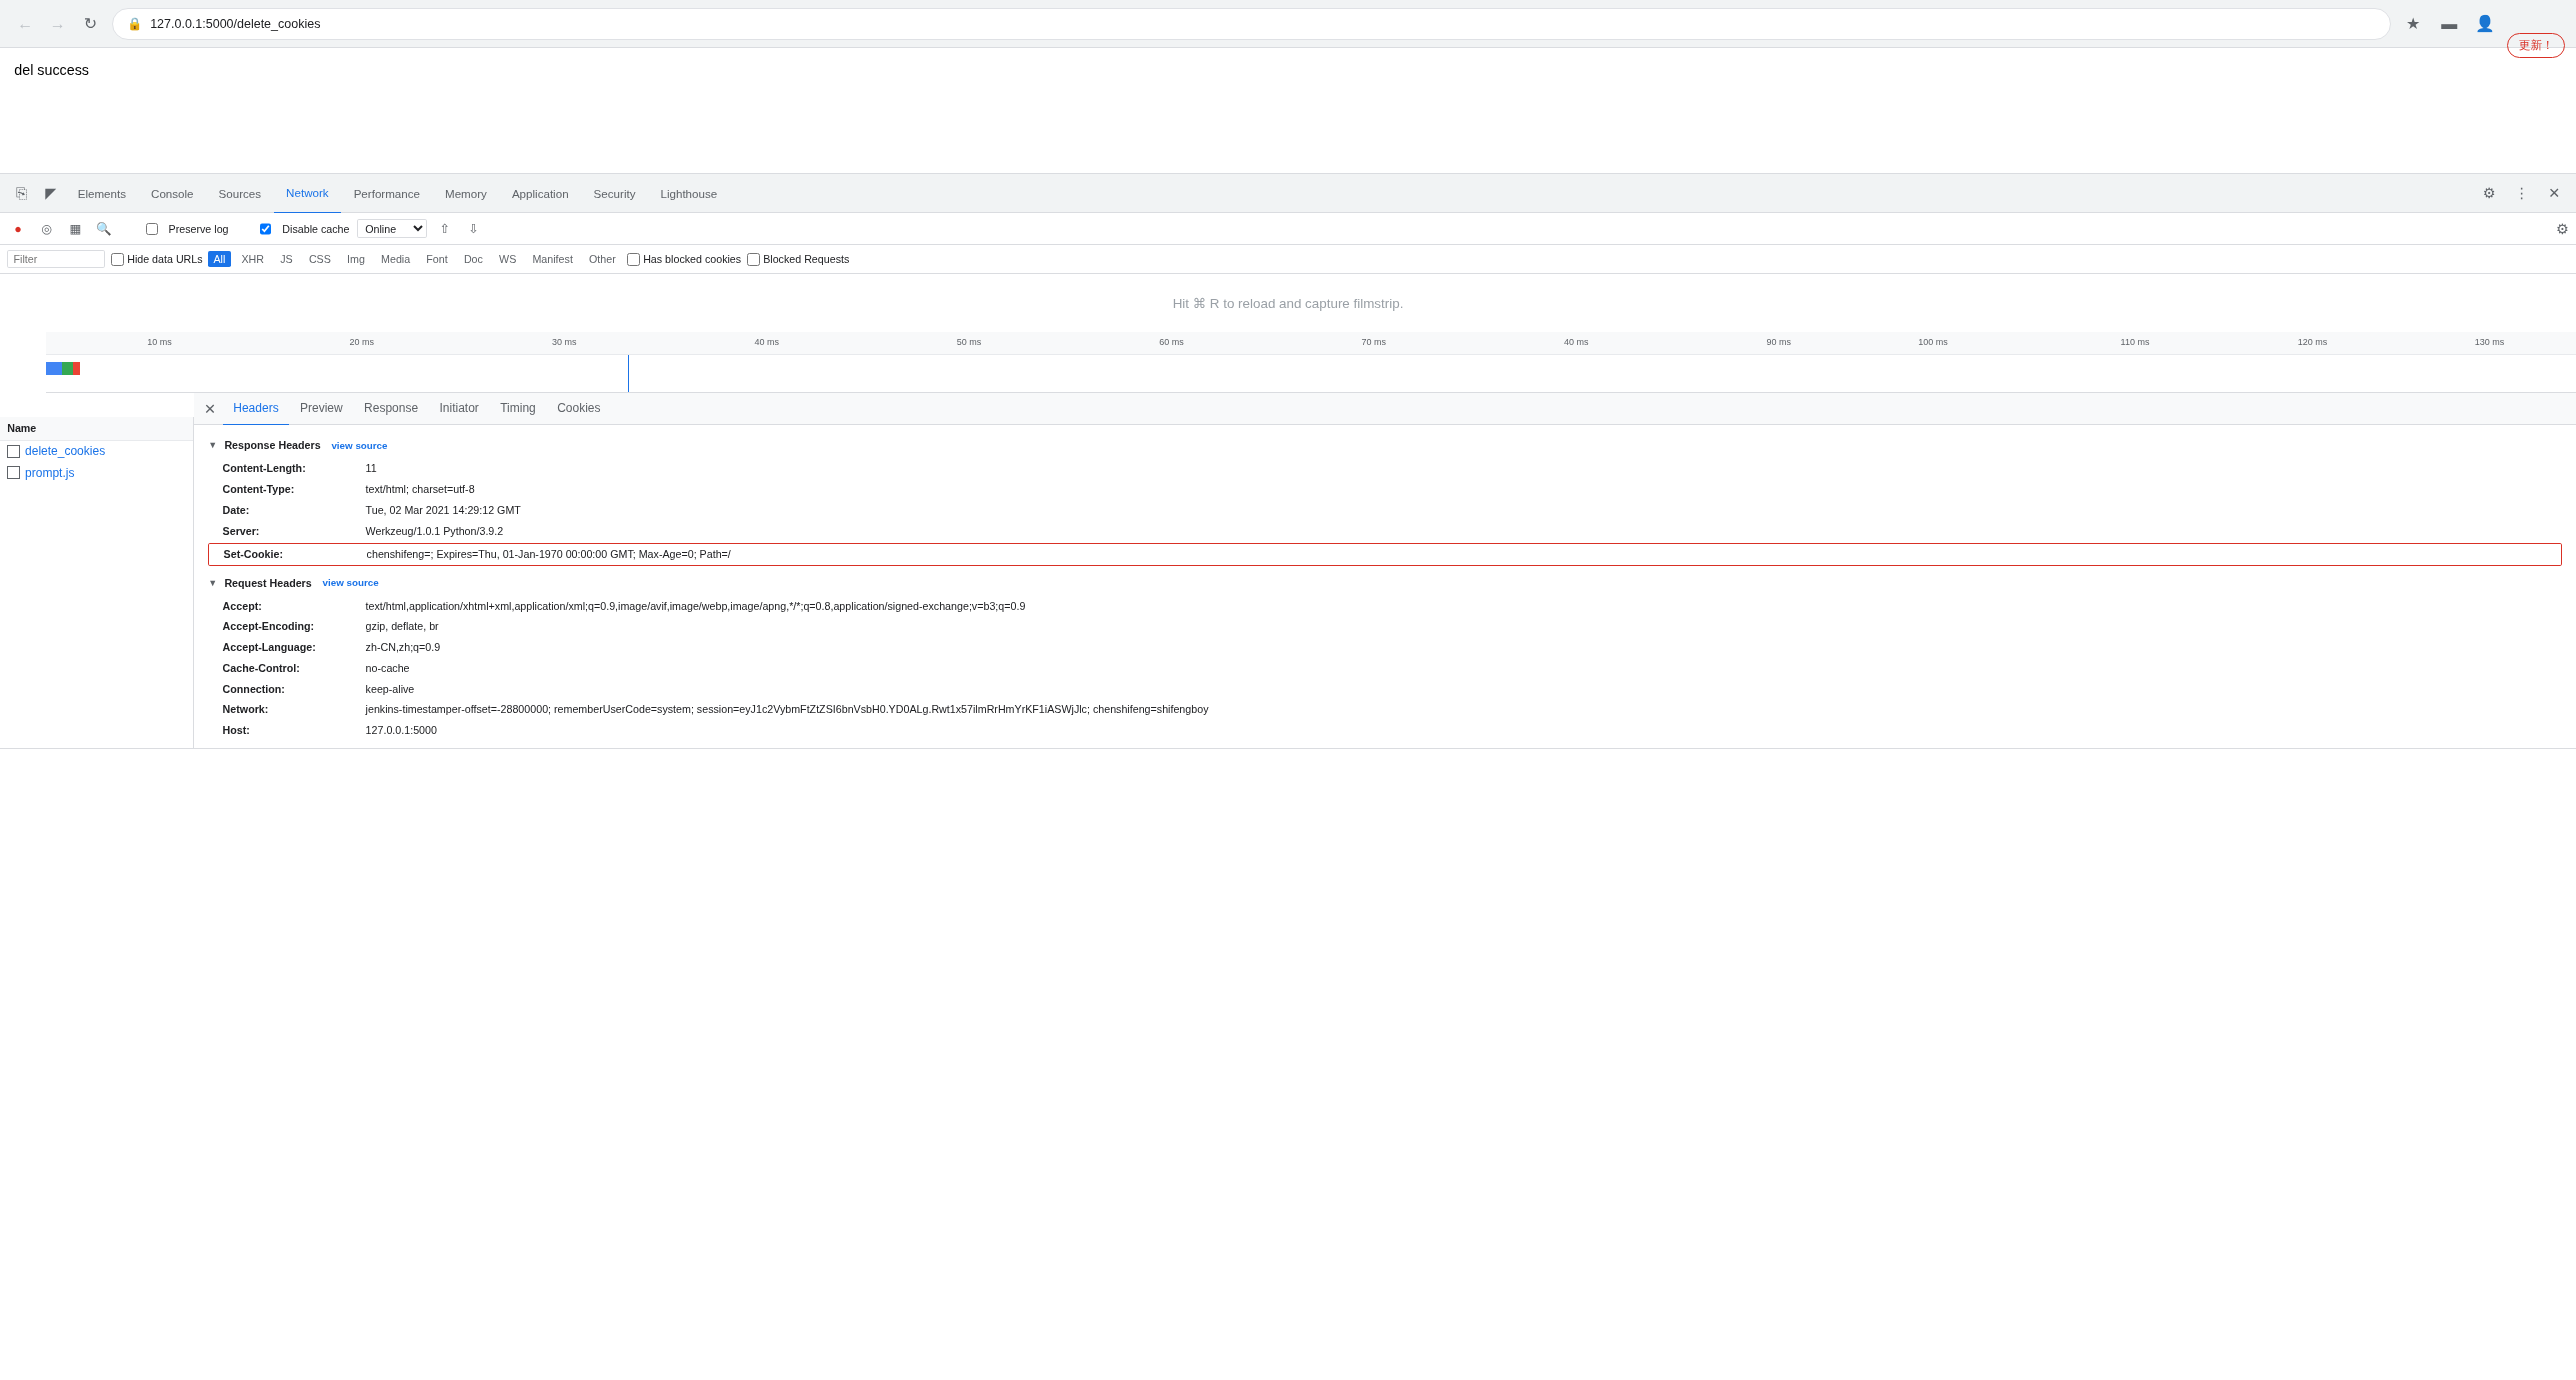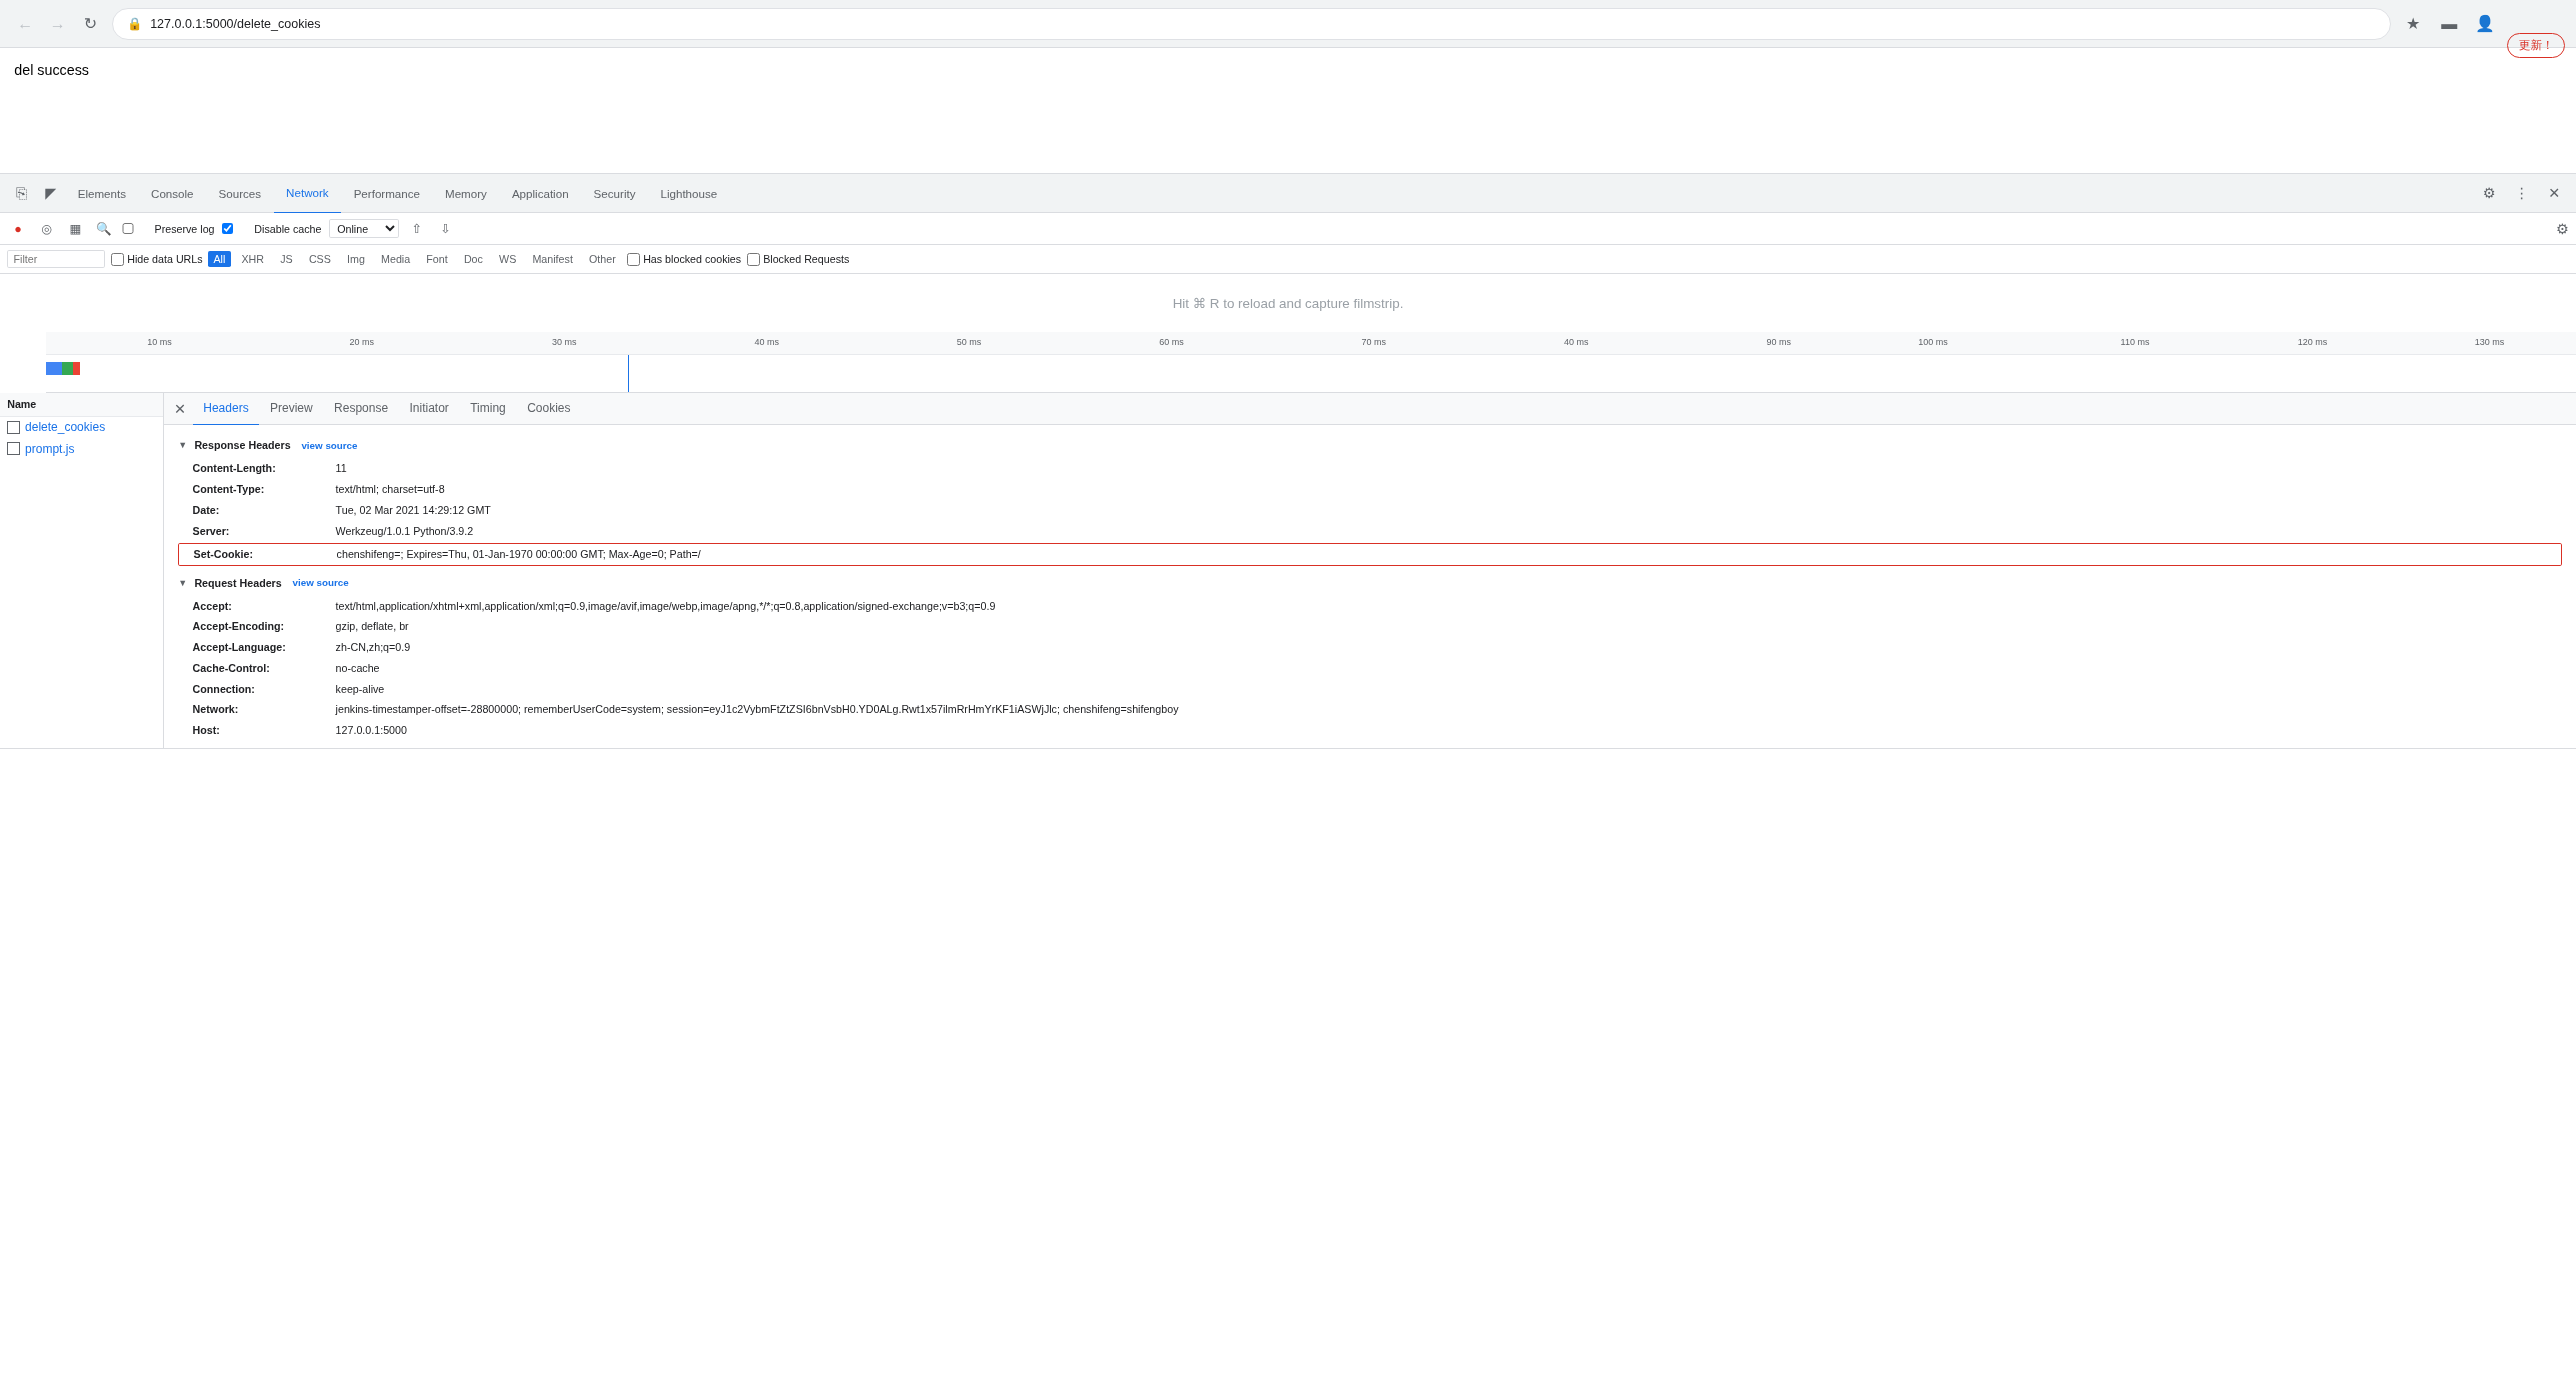--- a/index.html
+++ b/index.html
@@ -27,21 +27,21 @@
     .devtools-icon-btn { background: none; border: none; cursor: pointer; color: #5f6368; font-size: 14.3px; width: 29px; height: 29px; display: flex; align-items: center; justify-content: center; border-radius: 3.6px; }
     .devtools-tab { background: none; border: none; cursor: pointer; color: #5f6368; font-size: 11.6px; padding: 0 12.5px; height: 39px; display: flex; align-items: center; position: relative; white-space: nowrap; }
     .devtools-tab.active { color: #1a73e8; border-bottom: 1.8px solid #1a73e8; }
     .devtools-tabs-spacer { flex: 1; }
     .devtools-right-icons { display: flex; gap: 3.6px; align-items: center; }
 
     
     .network-toolbar { display: flex; align-items: center; padding: 3.6px 7.2px; border-bottom: 0.9px solid #dadce0; height: 32px; gap: 7.2px; background: #fff; }
     .toolbar-icon-btn { background: none; border: none; cursor: pointer; width: 21.5px; height: 21.5px; display: flex; align-items: center; justify-content: center; border-radius: 2.7px; font-size: 12.5px; color: #5f6368; }
     .toolbar-icon-btn.red { color: #d93025; }
-    .checkbox-label { display: flex; align-items: flex-start; gap: 21px; font-size: 10.7px; color: #202124; cursor: pointer; }
+    .checkbox-label { display: flex; align-items: flex-end; gap: 11px; font-size: 10.7px; color: #202124; cursor: pointer; margin-left: 24px; }
     .checkbox-label input[type="checkbox"] { width: 11.6px; height: 11.6px; }
     .online-select { border: 0.9px solid #dadce0; background: #fff; border-radius: 1.8px; padding: 1.8px 3.6px; font-size: 10.7px; color: #202124; cursor: pointer; }
     .toolbar-separator { flex: 1; }
     .settings-btn { background: none; border: none; cursor: pointer; color: #5f6368; font-size: 14.3px; }
 
     
     .filter-bar { display: flex; align-items: center; padding: 3.6px 7.2px; border-bottom: 0.9px solid #dadce0; height: 29px; gap: 5.4px; background: #fff; font-size: 10.7px; }
     .filter-input { border: 0.9px solid #dadce0; border-radius: 1.8px; padding: 1.8px 5.4px; font-size: 10.7px; width: 98px; }
     .filter-btn { background: none; border: none; cursor: pointer; padding: 1.8px 5.4px; font-size: 10.7px; color: #5f6368; border-radius: 1.8px; }
     .filter-btn.active { background: #1a73e8; color: #fff; border-radius: 1.8px; }
@@ -53,21 +53,21 @@
     .timeline-marker { position: absolute; font-size: 9px; color: #5f6368; top: 5.4px; }
     .timeline-bar-area { height: 38px; position: relative; background: #fff; }
     .timeline-bar { position: absolute; top: 7.2px; left: 0; height: 12.5px; display: flex; }
     .timeline-bar-blue { background: #4285f4; width: 16px; height: 12.5px; }
     .timeline-bar-green { background: #34a853; width: 10.7px; height: 12.5px; }
     .timeline-bar-red { background: #ea4335; width: 7.2px; height: 12.5px; }
     .timeline-cursor { position: absolute; left: 23%; top: 0; width: 0.9px; height: 100%; background: #1a73e8; }
 
     
     .requests-area { display: flex; border-bottom: 0.9px solid #dadce0; min-height: 269px; }
-    .requests-list { width: 164px; border-right: 0.9px solid #dadce0; flex-shrink: 0; }
+    .requests-list { width: 194px; border-right: 0.9px solid #dadce0; flex-shrink: 0; margin-top: 24px; }
     .requests-list-header { display: flex; align-items: center; padding: 5.4px 7.2px; font-size: 10.7px; font-weight: 600; color: #202124; border-bottom: 0.9px solid #e8eaed; background: #f8f9fa; gap: 7.2px; }
     .request-item { display: flex; align-items: center; padding: 3.6px 7.2px; cursor: pointer; gap: 5.4px; font-size: 12px; }
     .request-item-icon { width: 12.5px; height: 12.5px; border: 0.9px solid #5f6368; display: flex; align-items: center; justify-content: center; }
     .request-item-name { color: #1a73e8; }
 
     
     .detail-pane { flex: 1; overflow: auto; }
     .detail-tabs { display: flex; align-items: center; border-bottom: 0.9px solid #dadce0; background: #f8f9fa; height: 32px; padding: 0 3.6px; }
     .detail-close-btn { background: none; border: none; cursor: pointer; color: #5f6368; font-size: 14.3px; width: 25px; height: 25px; display: flex; align-items: center; justify-content: center; }
     .detail-tab { background: none; border: none; cursor: pointer; font-size: 12px; padding: 0 10.7px; height: 32px; display: flex; align-items: center; color: #5f6368; border-bottom: 1.8px solid transparent; }

